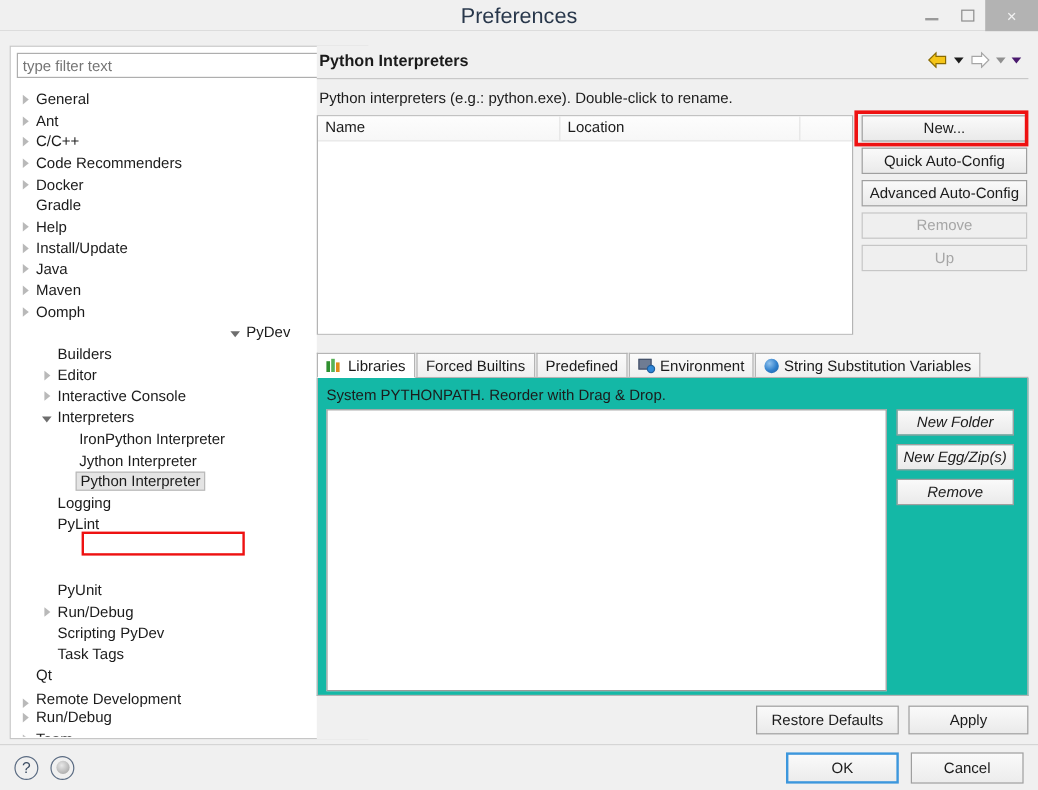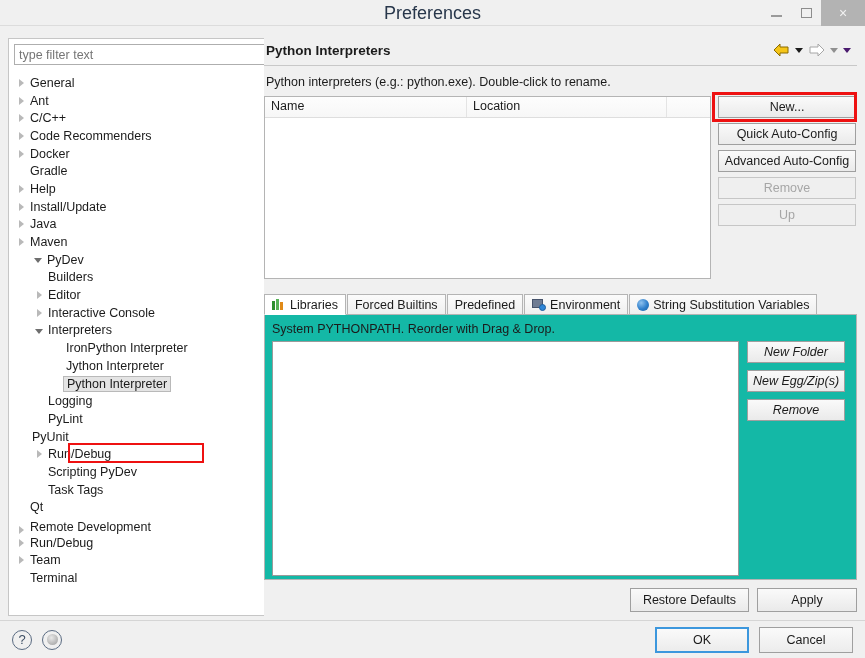--- a/index.html
+++ b/index.html
@@ -274,21 +274,27 @@
               <span class="arr-collapsed"></span>
             </span>
             <span class="tree-label">Java</span>
           </div>
           <div class="tree-row" style="padding-left: 4px;">
             <span class="tw">
               <span class="arr-collapsed"></span>
             </span>
             <span class="tree-label">Maven</span>
           </div>
-          <div class="tree-row" style="padding-left: 21px;">
+          <div class="tree-row" style="padding-left: 4px;">
+            <span class="tw">
+              <span class="arr-collapsed"></span>
+            </span>
+            <span class="tree-label">Oomph</span>
+          </div>
+          <div class="tree-row" style="padding-left: 0; justify-content: flex-end;">
             <span class="tw">
               <span class="arr-expanded"></span>
             </span>
             <span class="tree-label">PyDev</span>
           </div>
           <div class="tree-row" style="padding-left: 22px;">
             <span class="tw"></span>
             <span class="tree-label">Builders</span>
           </div>
           <div class="tree-row" style="padding-left: 22px;">
@@ -322,21 +328,21 @@
             <span class="tree-label">Python Interpreter</span>
           </div>
           <div class="tree-row" style="padding-left: 22px;">
             <span class="tw"></span>
             <span class="tree-label">Logging</span>
           </div>
           <div class="tree-row" style="padding-left: 22px;">
             <span class="tw"></span>
             <span class="tree-label">PyLint</span>
           </div>
-          <div class="tree-row" style="padding-left: 6px;">
+          <div class="tree-row" style="padding-left: 22px; margin-top: 38px;">
             <span class="tw"></span>
             <span class="tree-label">PyUnit</span>
           </div>
           <div class="tree-row" style="padding-left: 22px;">
             <span class="tw">
               <span class="arr-collapsed"></span>
             </span>
             <span class="tree-label">Run/Debug</span>
           </div>
           <div class="tree-row" style="padding-left: 22px;">

